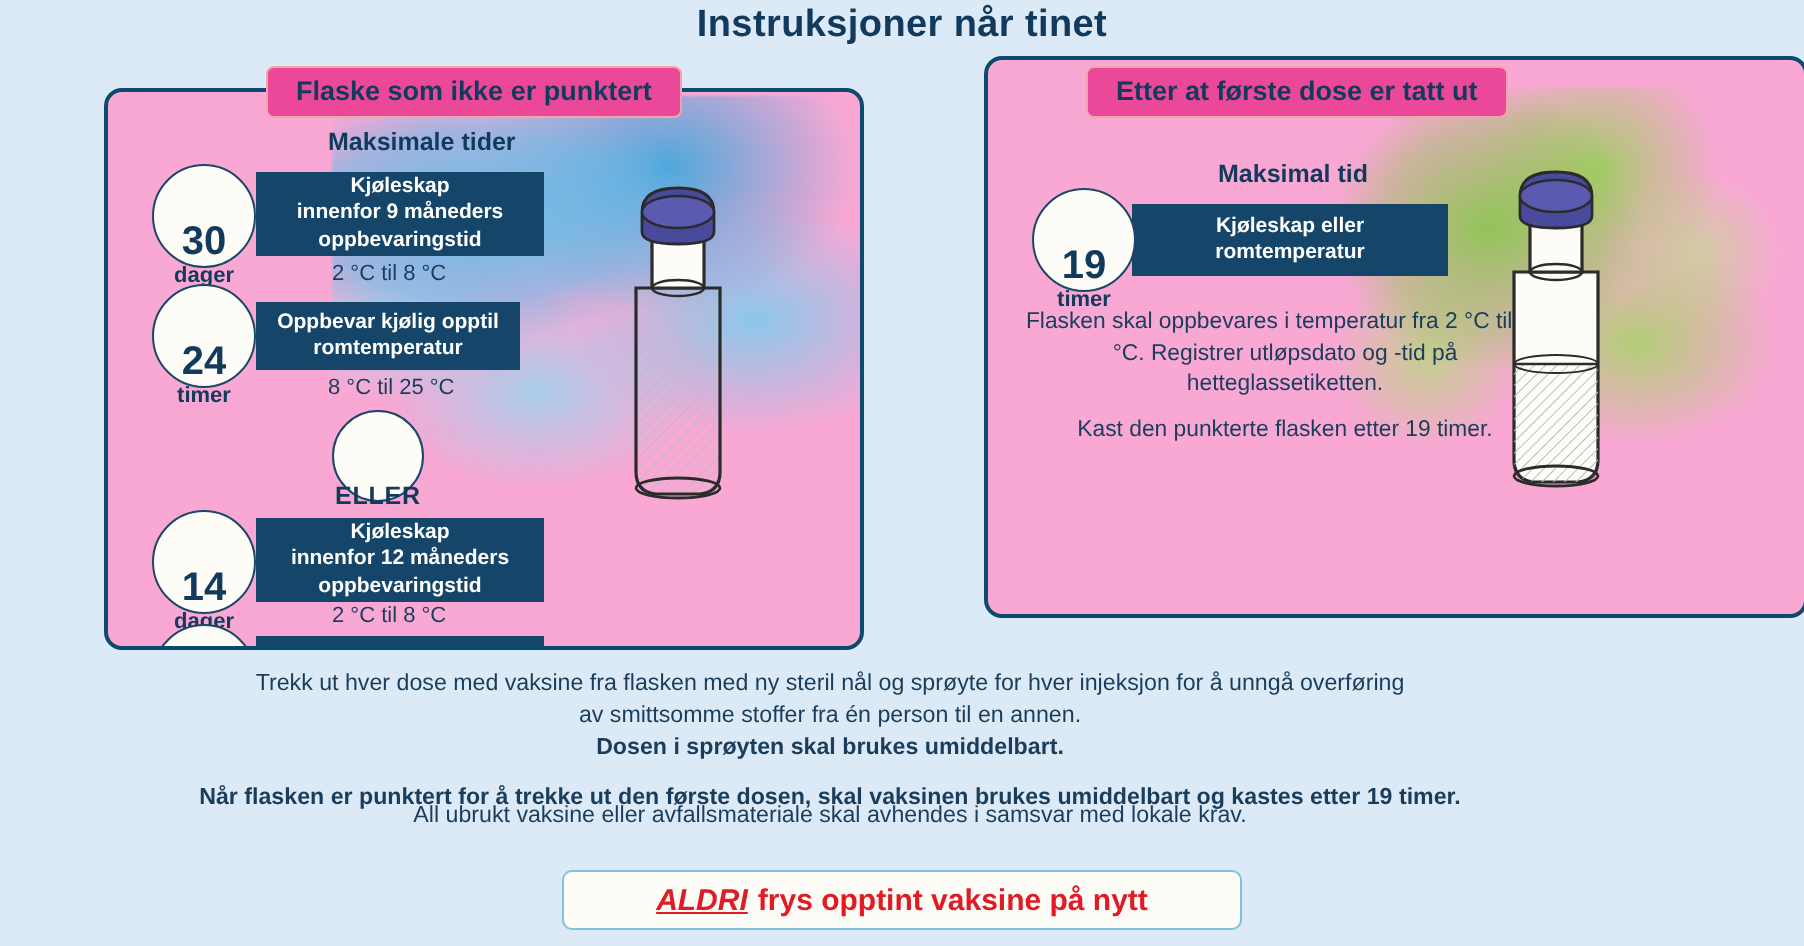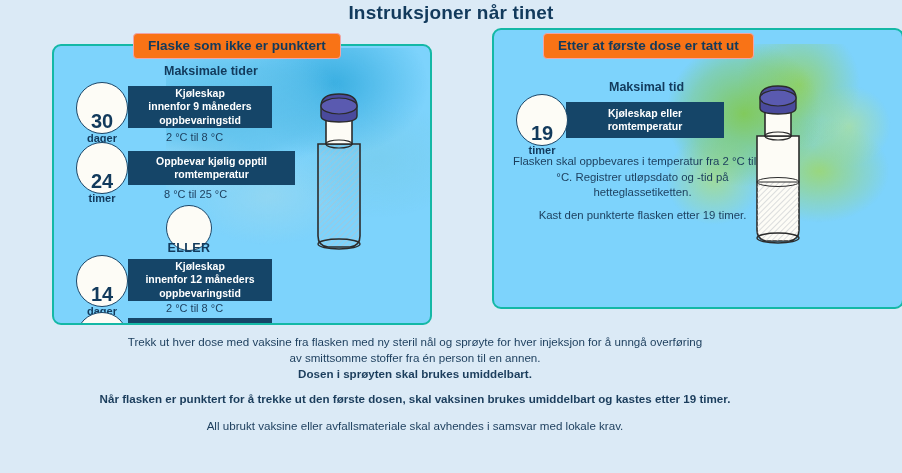--- a/index.html
+++ b/index.html
@@ -22,22 +22,22 @@
     text-align: center;
     font-size: 19px;
     font-weight: bold;
     color: #123a5c;
     letter-spacing: .2px;
   }
 
   
   .panel {
     position: absolute;
-    background: #7dd3fc;
-    border: 2px solid #14b8a6;
+    background: #f9a8d4;
+    border: 2px solid #0c4a6e;
     border-radius: 9px;
     overflow: hidden;
   }
   #panel-left  { left: 52px;  top: 44px; width: 380px; height: 281px; }
   #panel-right { left: 492px; top: 28px; width: 412px; height: 281px; }
 
   
   .splash {
     position: absolute;
     pointer-events: none;
@@ -60,21 +60,21 @@
       radial-gradient(ellipse 38% 34% at 70% 62%, rgba(160,215,95,.8) 0%, rgba(160,215,95,0) 74%),
       radial-gradient(ellipse 26% 30% at 28% 66%, rgba(175,222,115,.7) 0%, rgba(175,222,115,0) 74%),
       radial-gradient(ellipse 22% 26% at 82% 40%, rgba(185,228,130,.6) 0%, rgba(185,228,130,0) 76%);
     filter: blur(.4px);
   }
 
   
   .panel-header {
     position: absolute;
     top: 33px;
-    background: #f97316;
+    background: #ec4899;
     border: 1px solid #f0a5a8;
     border-radius: 4px;
     color: #123a5c;
     font-size: 13.5px;
     font-weight: bold;
     text-align: center;
     padding: 4px 14px 5px;
     white-space: nowrap;
     z-index: 5;
   }
@@ -195,21 +195,21 @@
       <span style="white-space:pre-line;">Kjøleskap
 innenfor 9 måneders
 oppbevaringstid</span>
     </div>
     <div class="badge" style="left:22px; top:36px;">
       <span class="num">30</span>
       <span class="unit">dager</span>
     </div>
     <div class="temp" style="left:112px; top:85px;">2 °C til 8 °C</div>
 
-    <div class="navybox big" style="left:74px; top:105px; width:167px; height:34px;">
+    <div class="navybox big" style="left:74px; top:105px; width:132px; height:34px;">
       <span style="white-space:pre-line;">Oppbevar kjølig opptil
 romtemperatur</span>
     </div>
     <div class="badge" style="left:22px; top:96px;">
       <span class="num">24</span>
       <span class="unit">timer</span>
     </div>
     <div class="temp" style="left:110px; top:142px;">8 °C til 25 °C</div>
 
     <div class="badge eller" style="left:112px; top:159px;">
@@ -297,16 +297,20 @@
 
   <div class="panel-header" id="header-left">Flaske som ikke er punktert</div>
   <div class="panel-header" id="header-right">Etter at første dose er tatt ut</div>
 
   <div class="note" style="top:334px;">Trekk ut hver dose med vaksine fra flasken med ny steril nål og sprøyte for hver injeksjon for å unngå overføring</div>
   <div class="note" style="top:350px;">av smittsomme stoffer fra én person til en annen.</div>
   <div class="note bold" style="top:366px;">Dosen i sprøyten skal brukes umiddelbart.</div>
 
   <div class="note bold" style="top:391px;">Når flasken er punktert for å trekke ut den første dosen, skal vaksinen brukes umiddelbart og kastes etter 19 timer.</div>
 
-  <div class="note" style="top:418px;">All ubrukt vaksine eller avfallsmateriale skal avhendes i samsvar med lokale krav.</div>
-
+  <div class="note" style="top:400px;">All ubrukt vaksine eller avfallsmateriale skal avhendes i samsvar med lokale krav.</div>
+
+  <div id="aldri-banner">
+    <span class="aldri">ALDRI</span>
+    <span>frys opptint vaksine på nytt</span>
+  </div>
 
 </div>
 
 </body></html>

